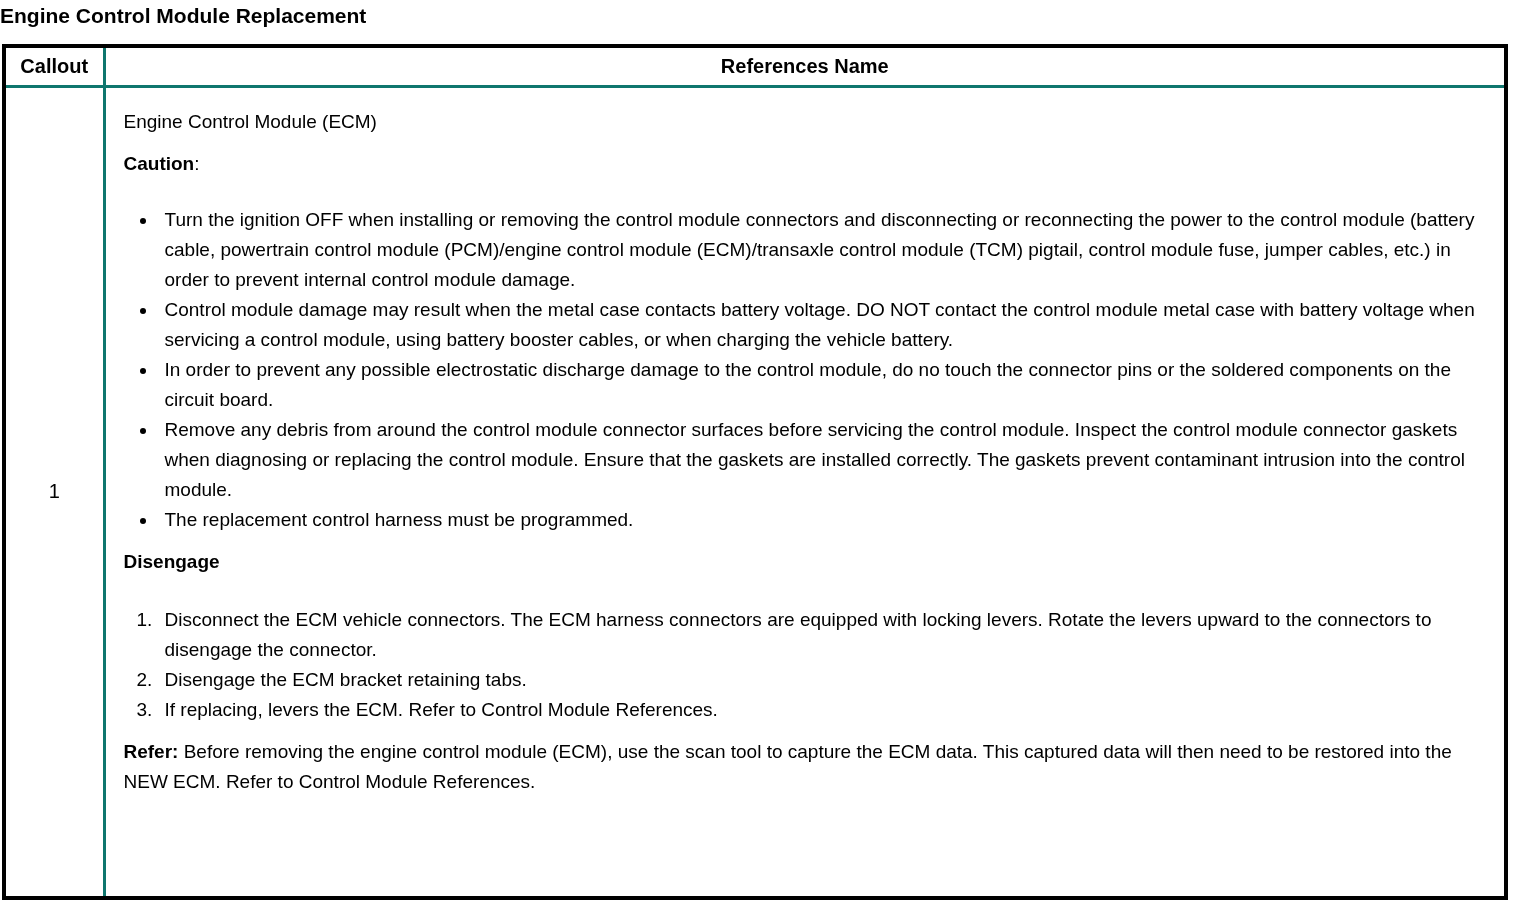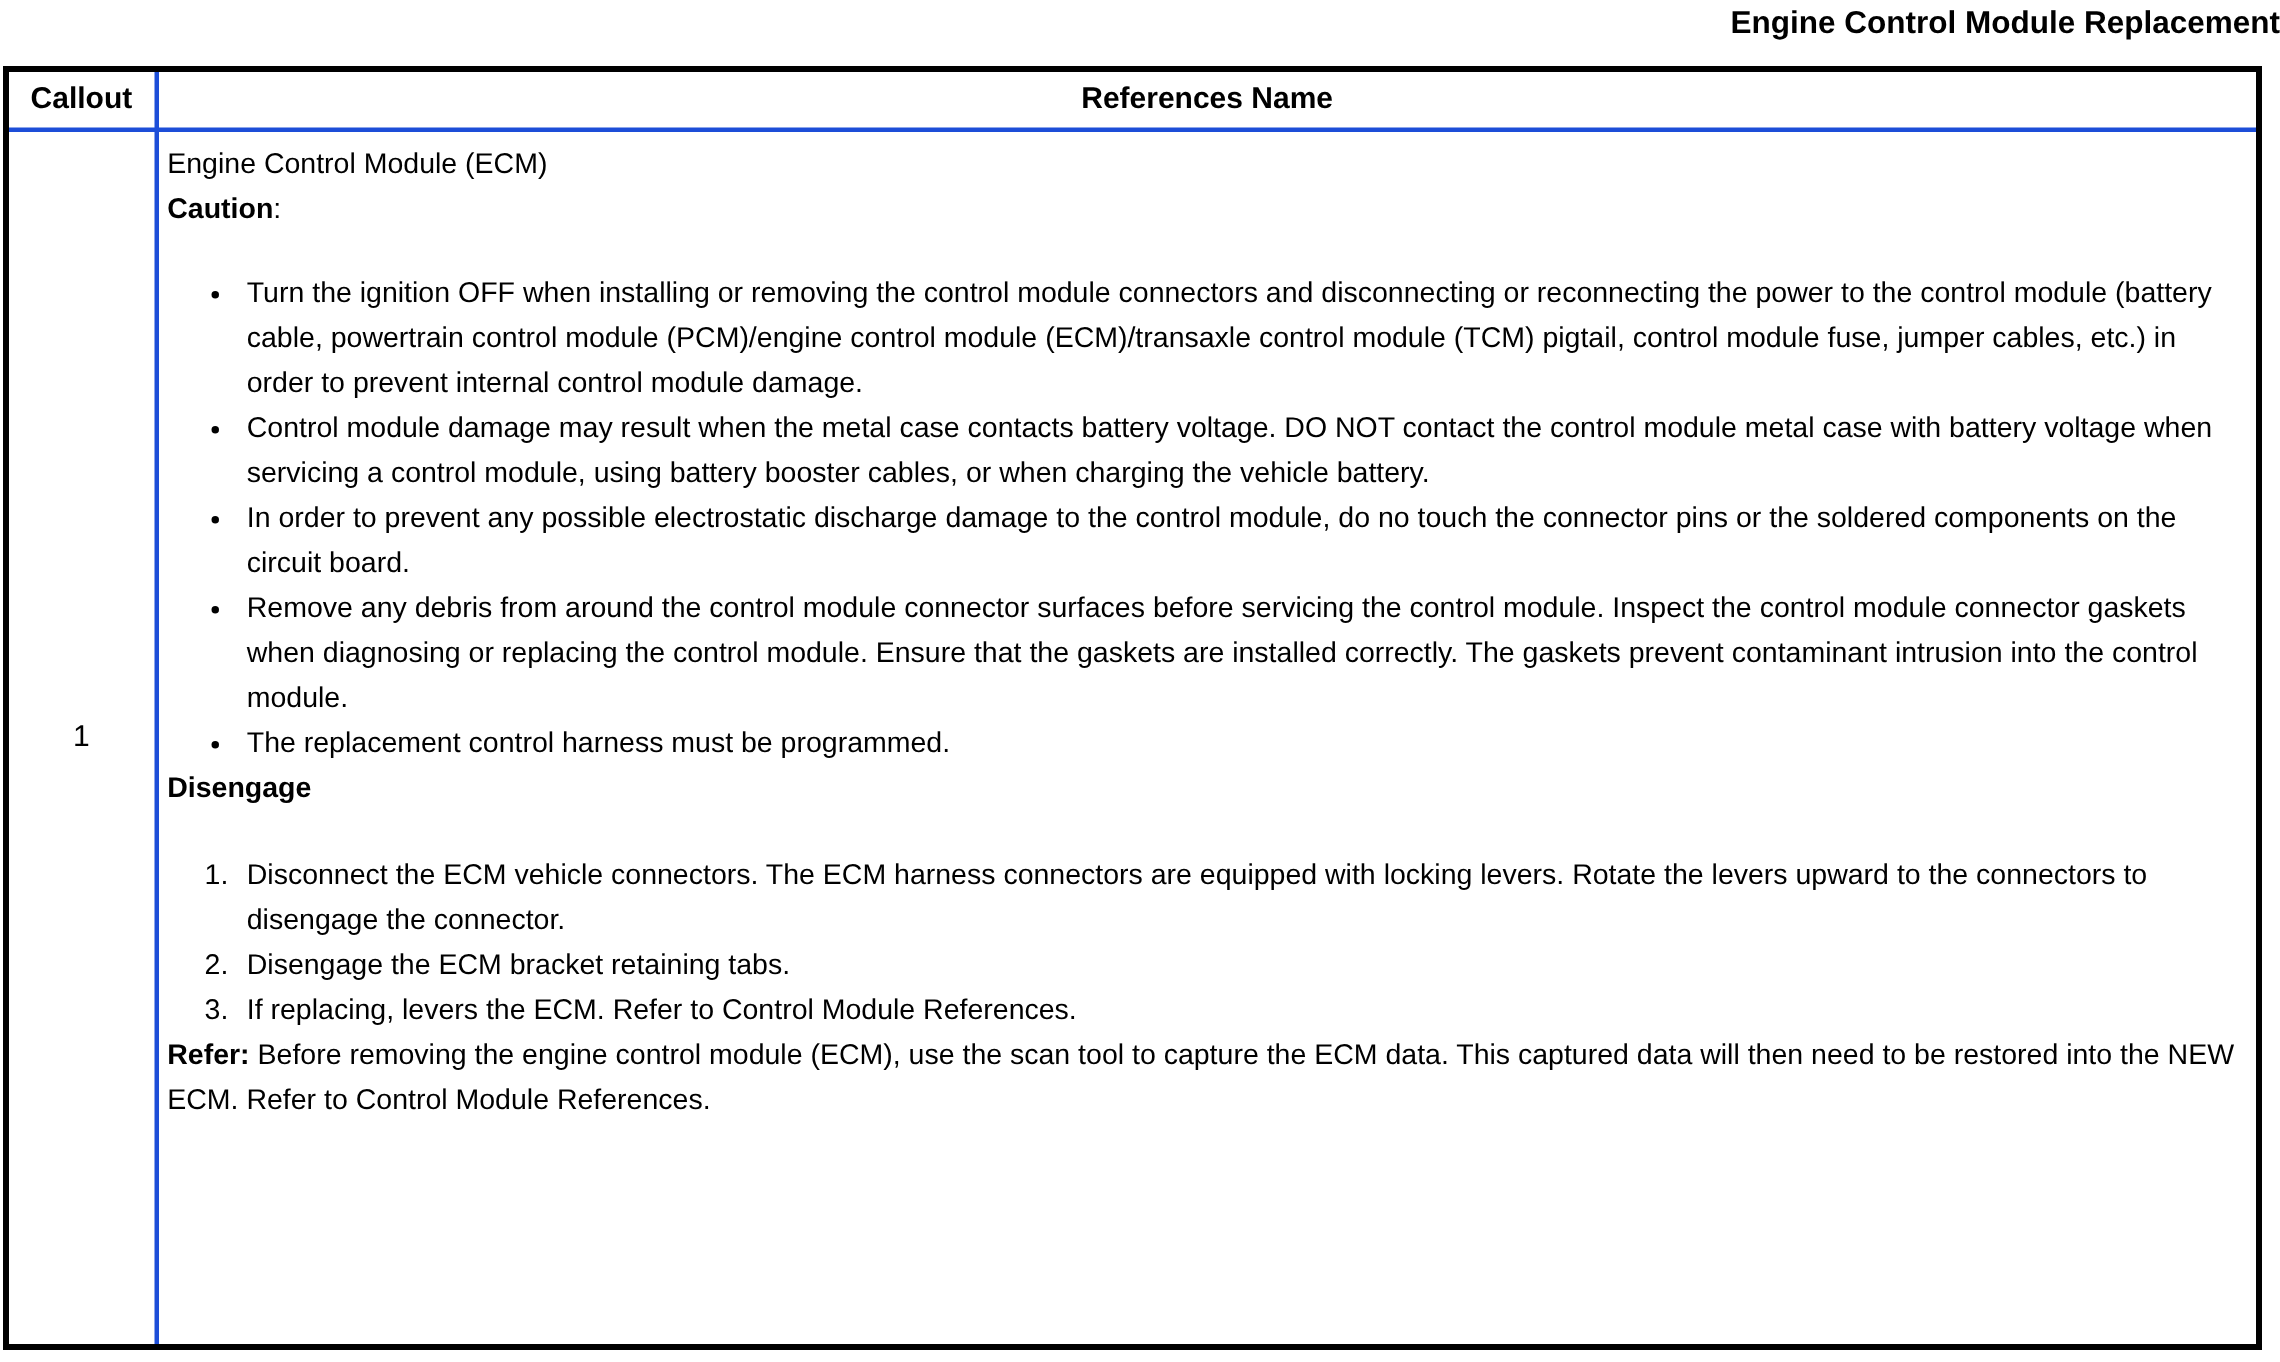--- a/index.html
+++ b/index.html
@@ -6,36 +6,36 @@
   html, body { margin: 0; padding: 0; }
   body {
     width: 1520px;
     height: 908px;
     background: #ffffff;
     color: #000000;
     font-family: "Liberation Sans", sans-serif;
     overflow: hidden;
   }
   .page-title {
-    text-align: right;
+    text-align: left;
     font-weight: 700;
     font-size: 21px;
     line-height: 24px;
     padding-top: 4px;
   }
   table.doc-table {
     border-collapse: collapse;
     table-layout: fixed;
     width: 1506px;
     height: 856px;
     margin: 16px 0 0 2px;
     border: 4px solid #000;
   }
   .doc-table th, .doc-table td {
-    border: 3px solid #1d4ed8;
+    border: 3px solid #0f766e;
   }
   col.col-callout { width: 100px; }
   .doc-table th {
     font-size: 20px;
     font-weight: 700;
     text-align: center;
     vertical-align: middle;
     height: 40px;
     padding: 4px;
     background: #fff;
@@ -44,21 +44,21 @@
     text-align: center;
     vertical-align: middle;
     font-size: 20px;
   }
   td.content-cell {
     vertical-align: top;
     padding: 7px 10px 8px 6px;
     font-size: 19px;
     line-height: 30px;
   }
-  .content-cell p { margin: 0; }
+  .content-cell p { margin: 12px; }
   .caution-head { margin-top: 28px; }
   ul.cautions {
     margin: 26px 0 0 0;
     padding-left: 46px;
     list-style: disc outside;
   }
   ul.cautions li { padding-left: 7px; }
   .procedure-head {
     margin: 28px 0 0 46px;
     font-weight: 700;

